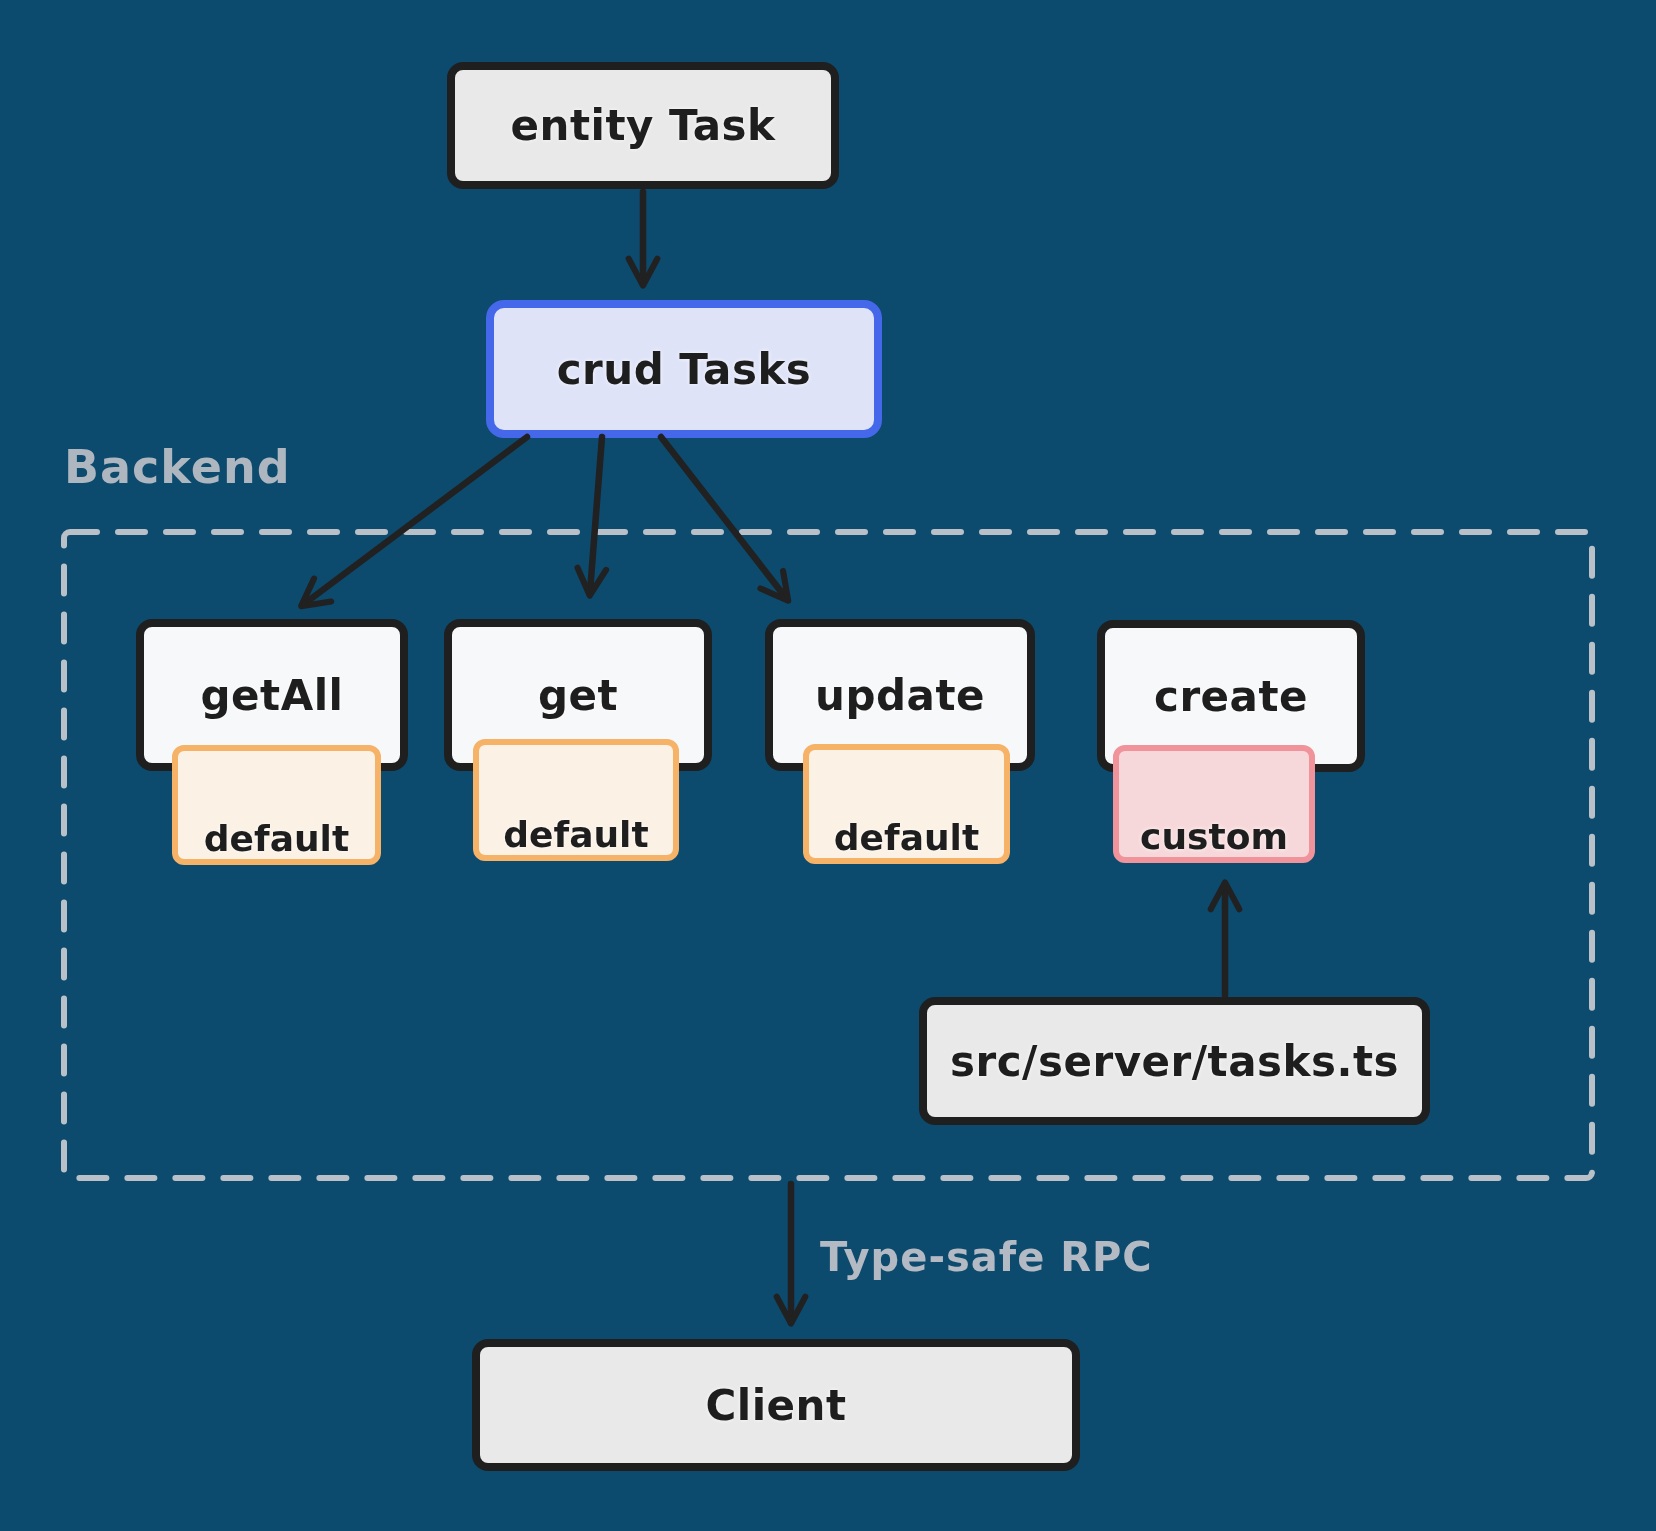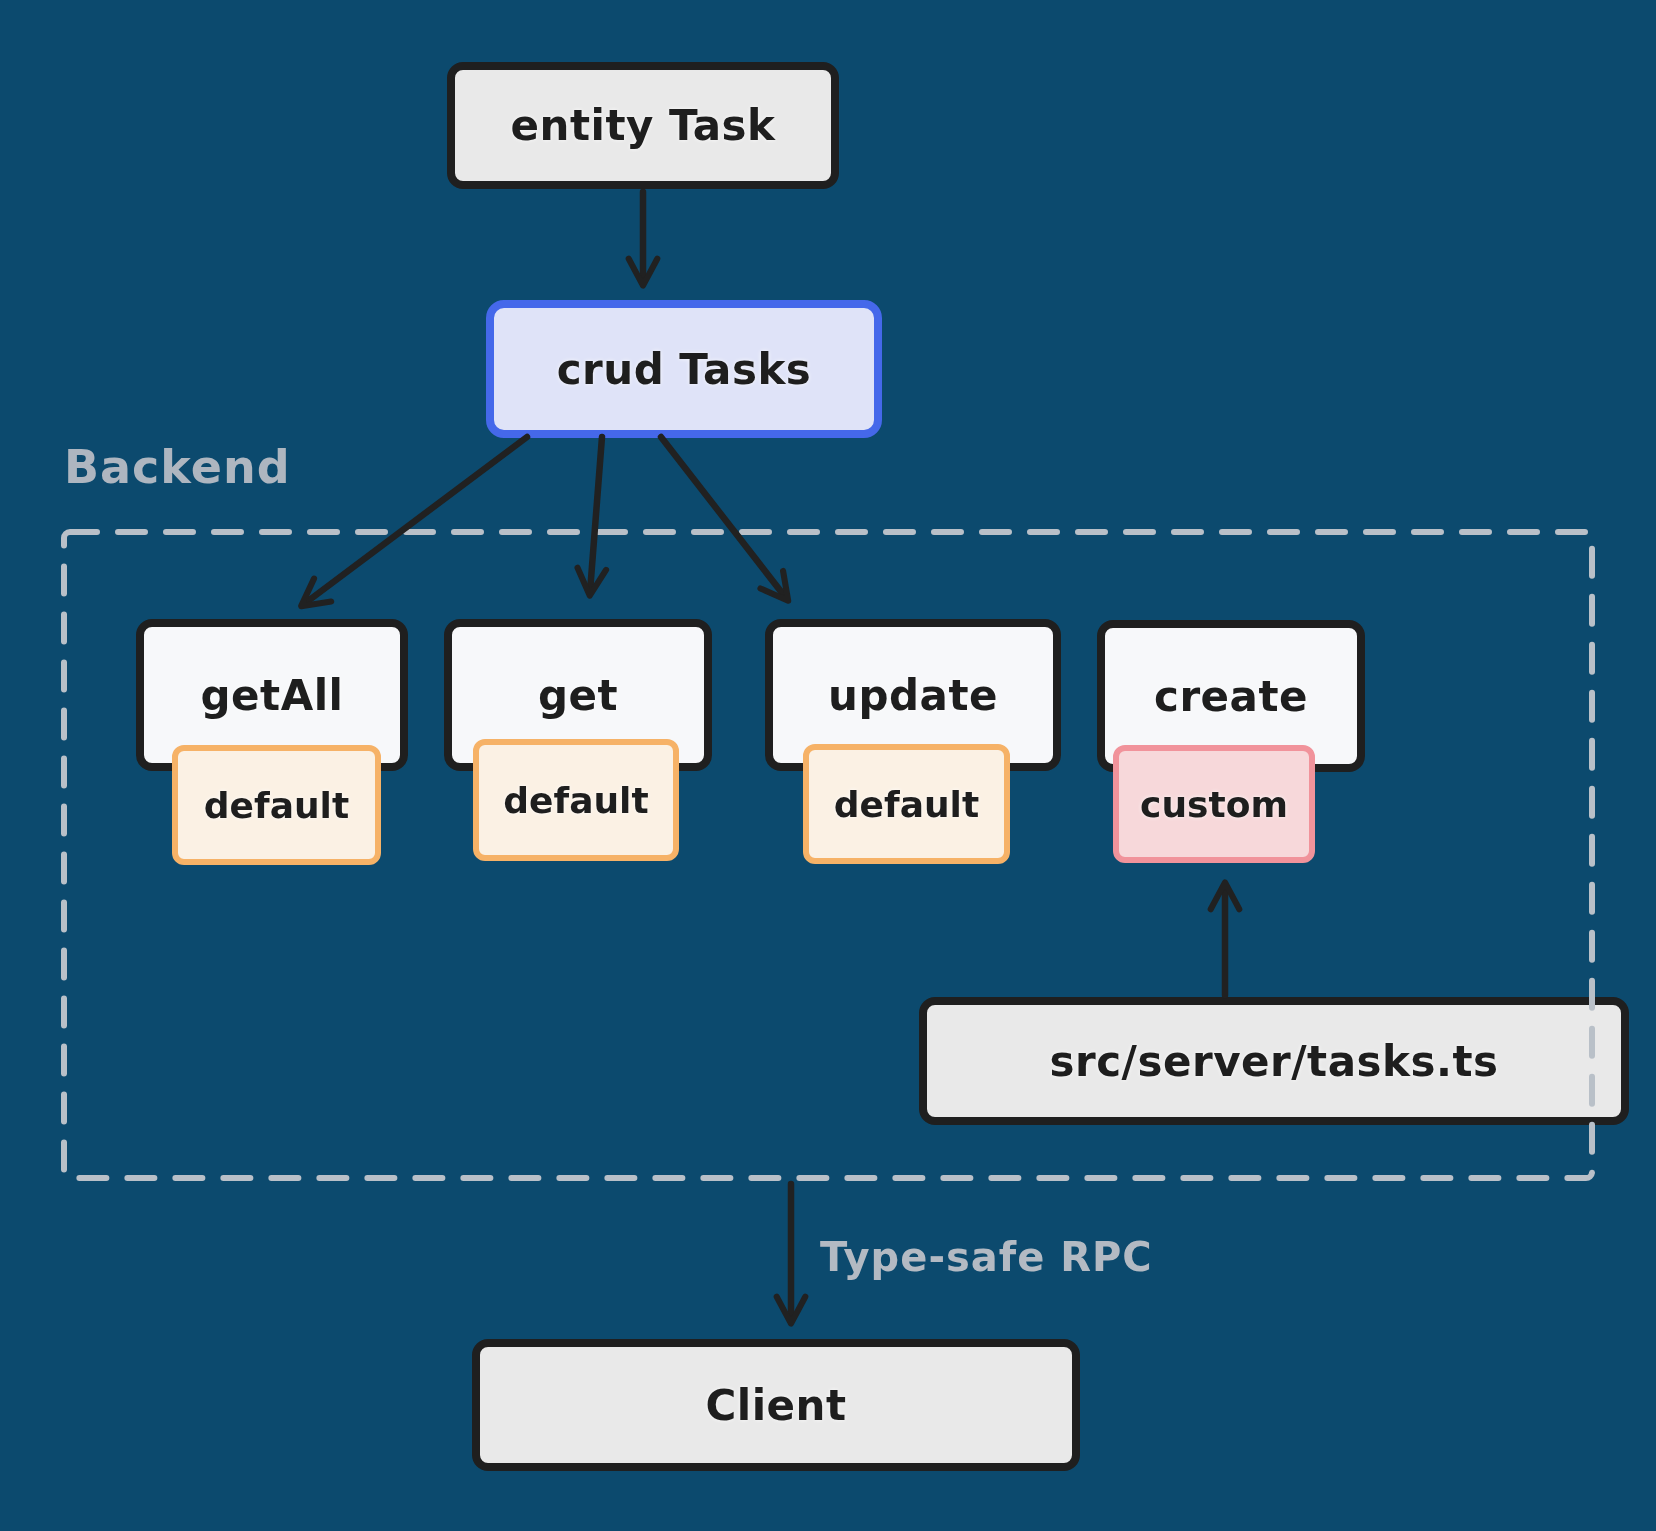--- a/index.html
+++ b/index.html
@@ -21,21 +21,21 @@
     font-size:42px;
     letter-spacing:.5px;
     box-sizing:border-box;
     z-index:2;
     text-shadow:0 0 4px rgba(255,255,255,.85);
   }
   .node.plain{background:#f7f8fa;}
   .node.blue{background:#dfe3f8;border-color:#4568ea;border-radius:18px;margin-left:46px;}
   .badge{
     position:absolute;
-    display:flex;align-items:center;justify-content:center;
+    display:flex;align-items:flex-end;justify-content:center;
     border-radius:12px;
     border:6px solid;
     box-sizing:border-box;
     font-weight:700;
     font-size:36px;
     color:#1e1e1e;
     z-index:3;
     text-shadow:0 0 4px rgba(255,255,255,.85);
   }
   .badge.orange{border-color:#f6b267;background:#fbf1e4;}
@@ -68,41 +68,41 @@
   </div>
 
   <div class="ghost backend" style="left:64px;top:440px;text-align:right;">Backend</div>
 
   <div class="node plain" style="left:136px;top:619px;width:272px;height:152px;">
     <span>getAll</span>
   </div>
   <div class="node plain" style="left:444px;top:619px;width:268px;height:152px;">
     <span>get</span>
   </div>
-  <div class="node plain" style="left:765px;top:619px;width:296px;height:152px;">
+  <div class="node plain" style="left:765px;top:619px;width:270px;height:152px;">
     <span>update</span>
   </div>
   <div class="node plain" style="left:1085px;top:620px;width:268px;height:152px;margin-left:12px;">
     <span>create</span>
   </div>
 
   <div class="badge orange" style="left:172px;top:745px;width:209px;height:120px;">
     <span>default</span>
   </div>
   <div class="badge orange" style="left:473px;top:739px;width:206px;height:122px;">
     <span>default</span>
   </div>
   <div class="badge orange" style="left:803px;top:744px;width:207px;height:120px;">
     <span>default</span>
   </div>
   <div class="badge pink" style="left:1113px;top:745px;width:202px;height:118px;">
     <span>custom</span>
   </div>
 
-  <div class="node" style="left:919px;top:997px;width:710px;height:128px;">
+  <div class="node" style="left:919px;top:997px;width:511px;height:128px;">
     <span>src/server/tasks.ts</span>
   </div>
 
   <div class="ghost rpc" style="left:820px;top:1234px;">Type-safe RPC</div>
 
   <div class="node" style="left:472px;top:1339px;width:608px;height:132px;">
     <span>Client</span>
   </div>
 
   <svg class="overlay" width="1656" height="1531" viewBox="0 0 1656 1531">

